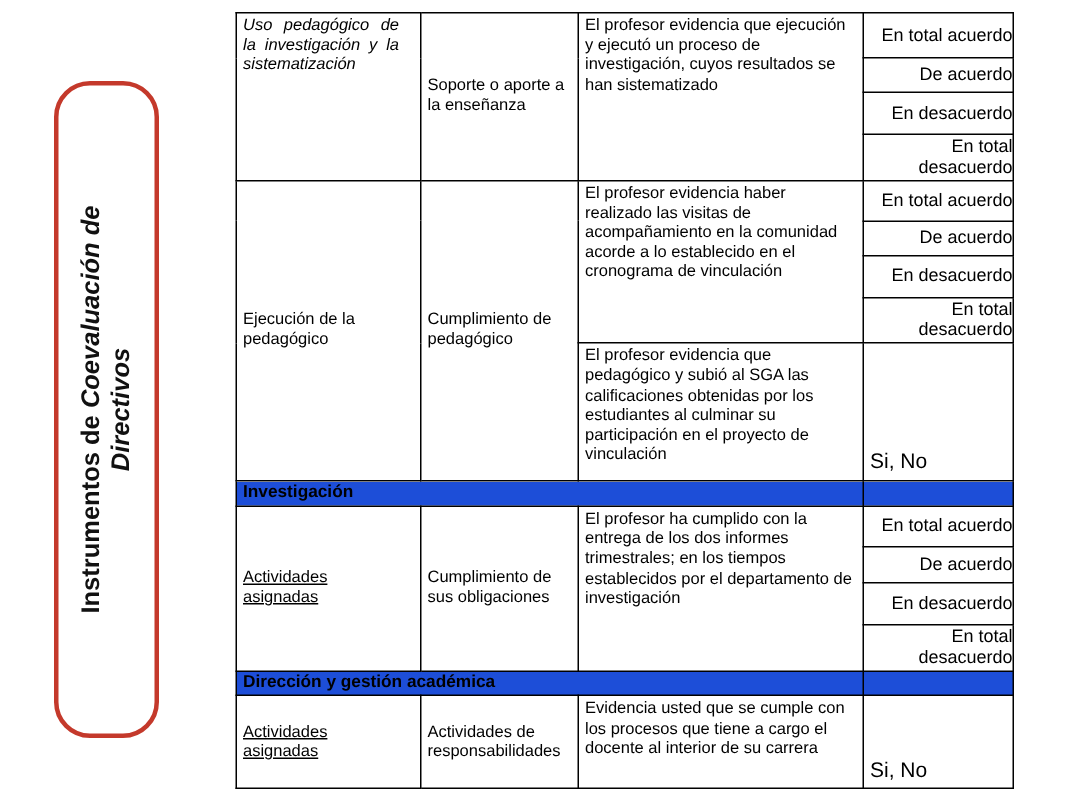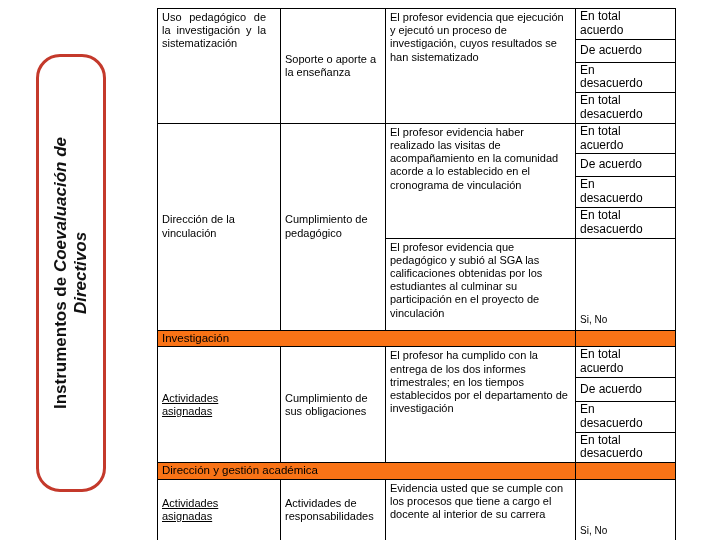--- a/index.html
+++ b/index.html
@@ -30,30 +30,30 @@
   }
   .eval-table td{
     border:1px solid #000;
     font-size:11px;line-height:1.2;
     padding:2px 4px;vertical-align:top;
     overflow:hidden;word-wrap:break-word;
   }
   td.vtop{vertical-align:top;}
   td.vmid{vertical-align:middle;}
   td.vbot{vertical-align:bottom;}
-  td.just{text-align:justify;}
+  td.just{text-align:justify;font-style:italic;}
   td.npr{padding-right:14px;}
   td.narrow{padding-right:24px;text-decoration:underline;}
   td.opt{
     font-size:12px;vertical-align:middle;
-    padding:1px 24px 1px 4px;line-height:1.15;
+    padding:1px 0 1px 4px;line-height:1.15;text-align:right;
   }
-  td.yesno{font-size:10px;padding:2px 4px 4px 4px;}
+  td.yesno{font-size:14px;padding:2px 4px 4px 4px;}
   td.section{
-    background:#f97316;font-weight:normal;font-size:11.5px;
+    background:#1d4ed8;font-weight:bold;font-size:11.5px;
     padding:1px 4px;vertical-align:middle;
   }
 </style>
 </head>
 <body>
 
 <div class="slide">
 
   <div class="side-label">
     <div class="rot">
@@ -83,21 +83,21 @@
           <td class="opt">De acuerdo</td>
         </tr>
       <tr style="height:28px">
           <td class="opt">En desacuerdo</td>
         </tr>
       <tr style="height:26px">
           <td class="opt">En total desacuerdo</td>
         </tr>
 
       <tr style="height:27px">
-        <td rowspan="5" class="vmid">Dirección de la vinculación</td>
+        <td rowspan="5" class="vmid">Ejecución de la pedagógico</td>
         <td rowspan="5" class="vmid">Cumplimiento de pedagógico</td>
         <td rowspan="4" class="vtop">El profesor evidencia haber realizado las visitas de acompañamiento en la comunidad acorde a lo establecido en el cronograma de vinculación</td>
         <td class="opt">En total acuerdo</td>
       </tr>
       <tr style="height:23px">
           <td class="opt">De acuerdo</td>
         </tr>
       <tr style="height:28px">
           <td class="opt">En desacuerdo</td>
         </tr>

